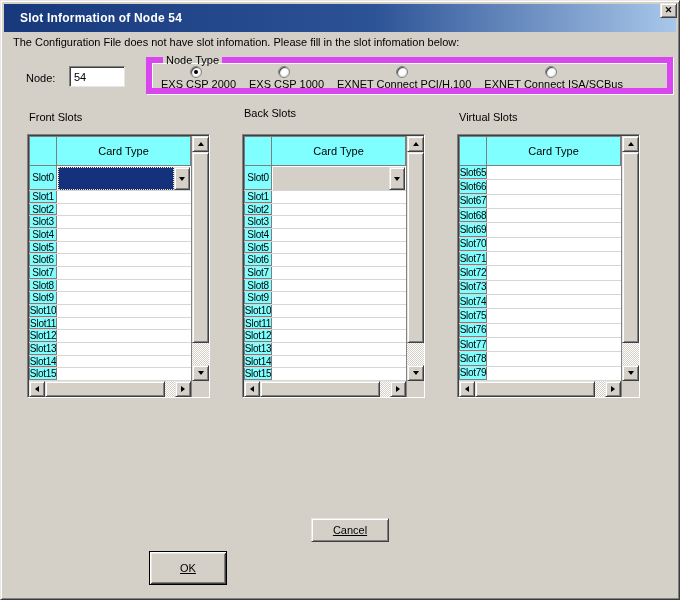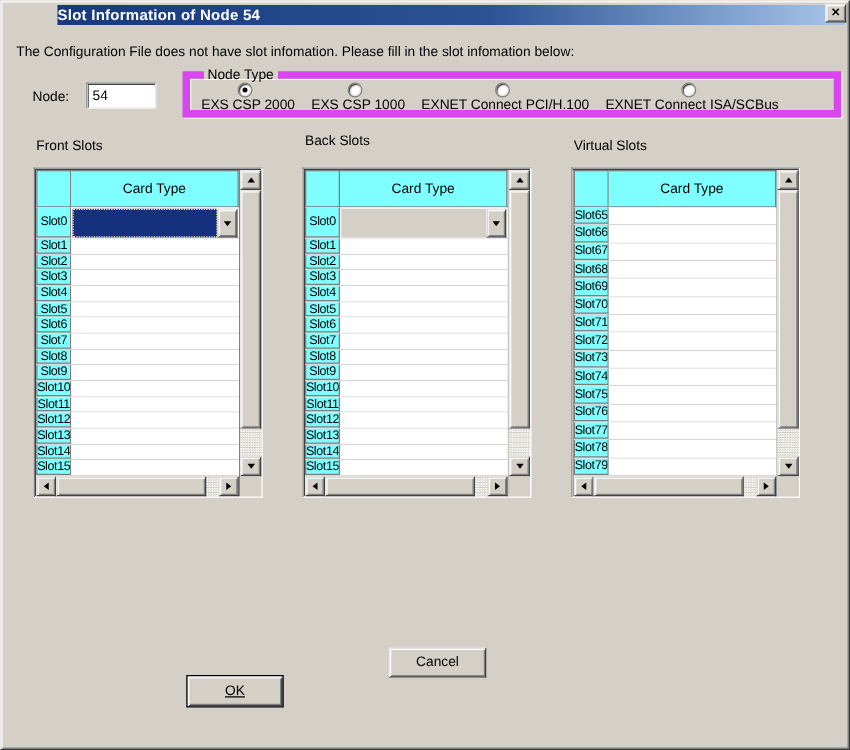--- a/index.html
+++ b/index.html
@@ -8,23 +8,23 @@
 
   .window {
     position: relative; width: 680px; height: 600px; background: #d4d0c8;
     border: 1px solid; border-color: #e9e7e4 #3a3a3a #3a3a3a #e9e7e4;
     box-shadow: inset 1px 1px 0 #ffffff, inset -1px -1px 0 #808080;
     overflow: hidden;
   }
 
   
   .titlebar {
-    position: absolute; left: 3px; top: 3px; right: 3px; height: 16px;
+    position: absolute; left: 3px; top: 3px; right: 3px; height: 28px;
     background: linear-gradient(90deg, #17397c 0%, #2c5396 55%, #a9c7ea 100%);
-    display: flex; align-items: center; padding-left: 0; margin-left: 42px;
+    display: flex; align-items: center; padding-left: 16px;
   }
   .titlebar .title { color: #fff; font-weight: bold; font-size: 12px; letter-spacing: 0.2px; }
   .close-btn {
     position: absolute; right: 2px; top: 2px; width: 17px; height: 15px;
     background: #d4d0c8; border: 1px solid; border-color: #e8e6e3 #404040 #404040 #e8e6e3;
     box-shadow: inset 1px 1px 0 #fff, inset -1px -1px 0 #808080;
     display: flex; align-items: center; justify-content: center; cursor: default;
   }
   .close-btn .close-glyph { font-size: 9px; font-weight: bold; line-height: 9px; }
 
@@ -129,29 +129,30 @@
   .tri-left  { border-top: 3px solid transparent; border-bottom: 3px solid transparent; border-right: 4px solid #000; }
   .tri-right { border-top: 3px solid transparent; border-bottom: 3px solid transparent; border-left: 4px solid #000; }
 
   
   .btn {
     position: absolute; width: 78px; background: #d4d0c8; cursor: default;
     display: flex; align-items: center; justify-content: center;
     font-family: "Liberation Sans", sans-serif; font-size: 11px;
   }
   .btn-ok {
-    left: 148px; top: 539px; height: 26px;
+    left: 148px; top: 550px; height: 34px;
     border: 1px solid #000;
     box-shadow: inset 1px 1px 0 #fff, inset -1px -1px 0 #404040, inset 2px 2px 0 #e8e6e3, inset -2px -2px 0 #808080;
     text-decoration: underline;
   }
   .btn-cancel {
     left: 310px; top: 517px; height: 24px;
     border: 1px solid; border-color: #e8e6e3 #404040 #404040 #e8e6e3;
     box-shadow: inset 1px 1px 0 #fff, inset -1px -1px 0 #808080;
+    text-decoration: underline;
   }
 </style>
 </head>
 <body>
 
 <div class="window">
 
   <div class="titlebar">
     <span class="title">Slot Information of Node 54</span>
   </div>

